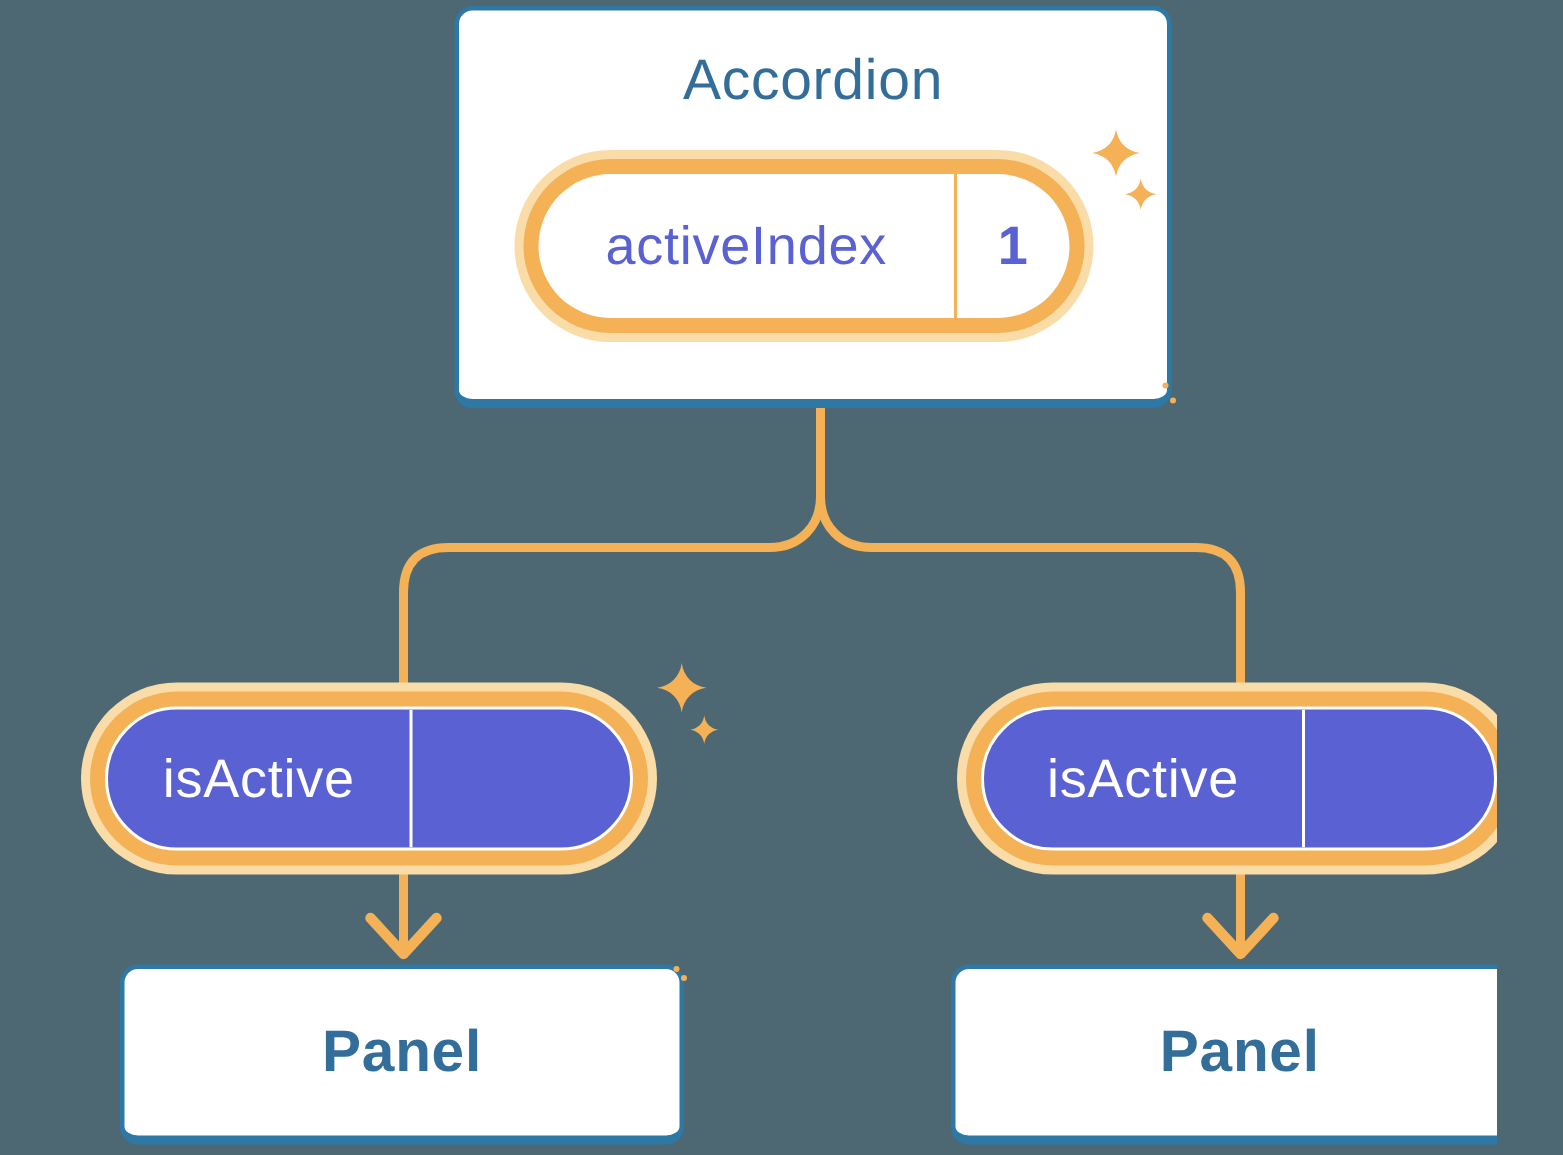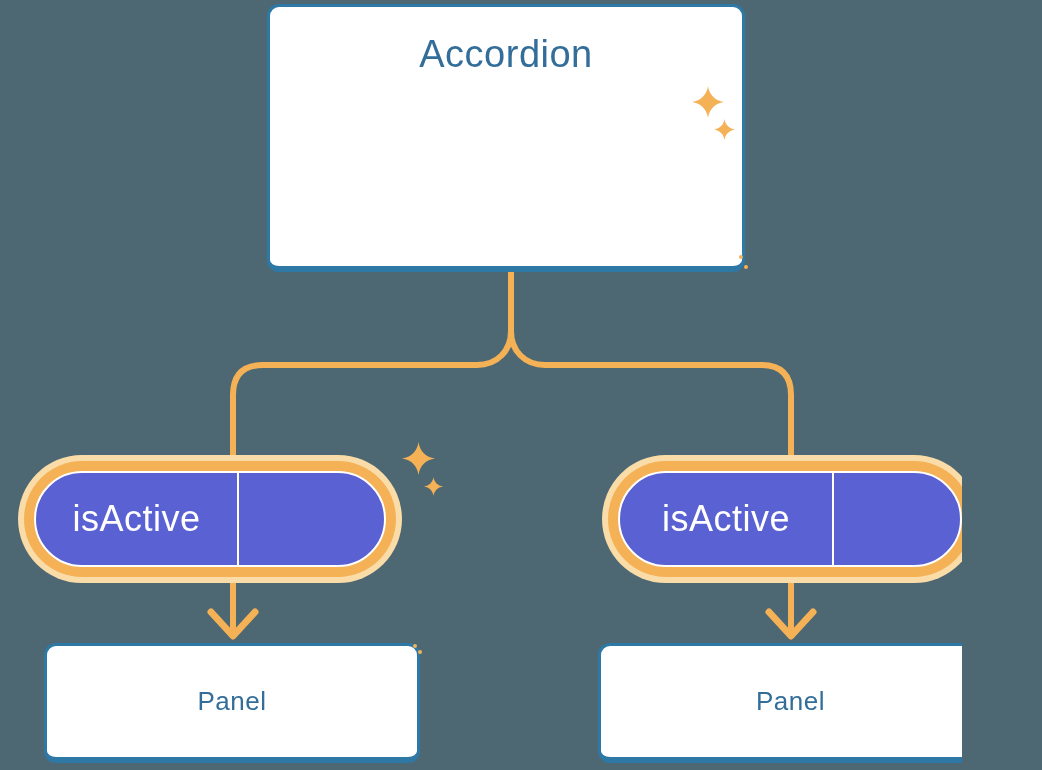--- a/index.html
+++ b/index.html
@@ -9,21 +9,21 @@
     --purple:#5A61D3;
     --node-blue-border:#2E78A6;
     --label-blue:#326E99;
     --white:#FFFFFF;
   }
   *{box-sizing:border-box;margin:0;padding:0;}
   html,body{background:var(--background);}
   body{font-family:"Liberation Sans", sans-serif;}
   .canvas{
     position:relative;width:962px;height:770px;
-    background:var(--background);overflow:hidden;
+    background:var(--background);overflow:hidden;margin-left:36px;
   }
   .connectors{position:absolute;left:0;top:0;z-index:1;}
   .connectors path{stroke:var(--accent-orange);fill:none;}
 
   .card{
     position:absolute;background:var(--white);
     border:3px solid var(--node-blue-border);
     border-bottom-width:6px;border-radius:12px;z-index:2;
   }
   .accordion-card{left:267px;top:4px;width:478px;height:268px;}
@@ -34,21 +34,21 @@
   }
 
   .panel{
     position:absolute;background:var(--white);
     border:3px solid var(--node-blue-border);
     border-bottom-width:6px;border-radius:12px;z-index:2;
     display:flex;align-items:center;justify-content:center;
   }
   .panel-left{left:44px;top:643px;width:376px;height:120px;}
   .panel-right{left:598px;top:643px;width:385px;height:120px;}
-  .panel-label{font-size:26px;font-weight:400;color:var(--label-blue);letter-spacing:.5px;}
+  .panel-label{font-size:39px;font-weight:700;color:var(--label-blue);letter-spacing:.5px;}
 
   .pill{
     position:absolute;z-index:3;
     background:var(--accent-orange-glow);
     border-radius:999px;padding:6px;
   }
   .pill-ring{
     background:var(--accent-orange);
     border-radius:999px;padding:10px;height:100%;
   }
@@ -104,20 +104,33 @@
     <path d="M511 258 L511 331 C511 351 497 365 477 365 L263 365 Q233 365 233 395 L233 628" stroke-width="6" stroke-linecap="round"></path>
     <path d="M511 258 L511 331 C511 351 525 365 545 365 L761 365 Q791 365 791 395 L791 628" stroke-width="6" stroke-linecap="round"></path>
     <path d="M211 612 L233 636 L255 612" stroke-width="7" stroke-linecap="round" stroke-linejoin="round"></path>
     <path d="M769 612 L791 636 L813 612" stroke-width="7" stroke-linecap="round" stroke-linejoin="round"></path>
   </svg>
 
   <div class="card accordion-card">
     <div class="card-title">Accordion</div>
   </div>
 
+  <div class="pill state-pill">
+    <div class="pill-ring">
+      <div class="pill-body">
+        <div class="pill-sect sect-name">
+          <span class="pill-name">activeIndex</span>
+        </div>
+        <div class="pill-divider"></div>
+        <div class="pill-sect sect-value">
+          <span class="pill-value">1</span>
+        </div>
+      </div>
+    </div>
+  </div>
 
   <div class="pill prop-pill prop-pill-left">
     <div class="pill-ring">
       <div class="pill-body">
         <div class="pill-sect sect-name">
           <span class="pill-name">isActive</span>
         </div>
         <div class="pill-divider"></div>
       </div>
     </div>

